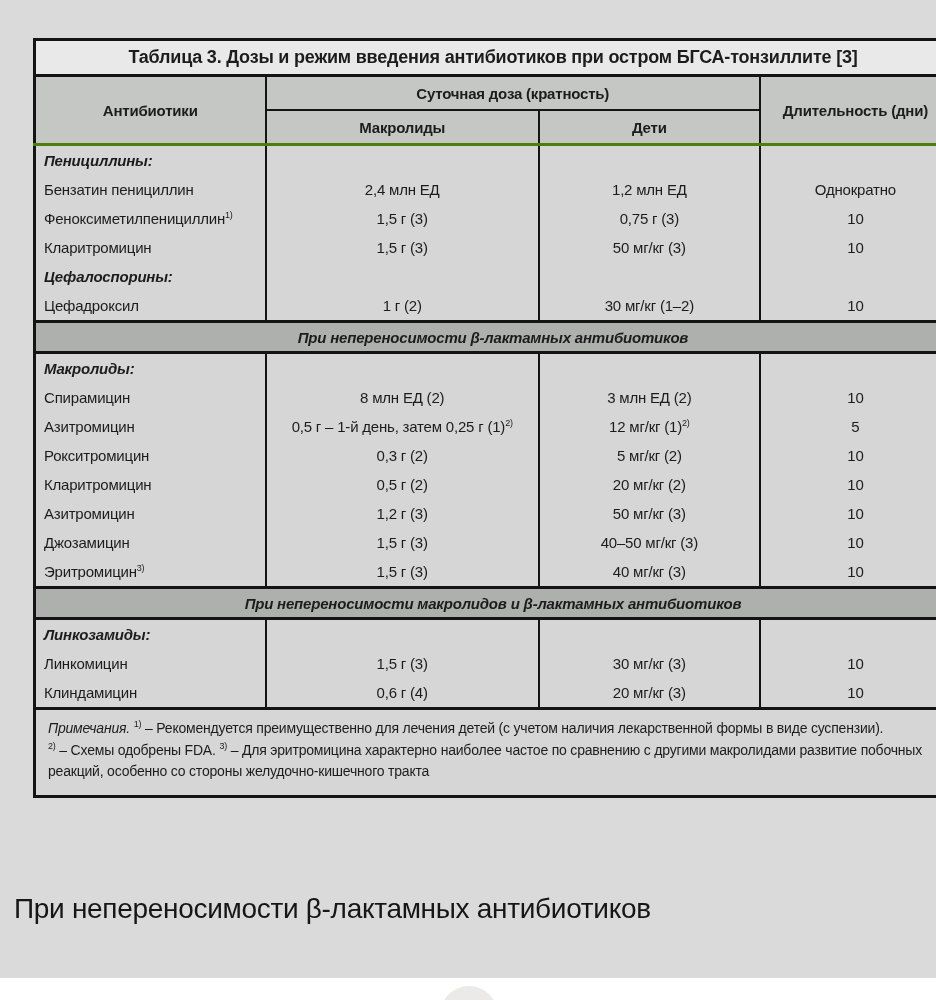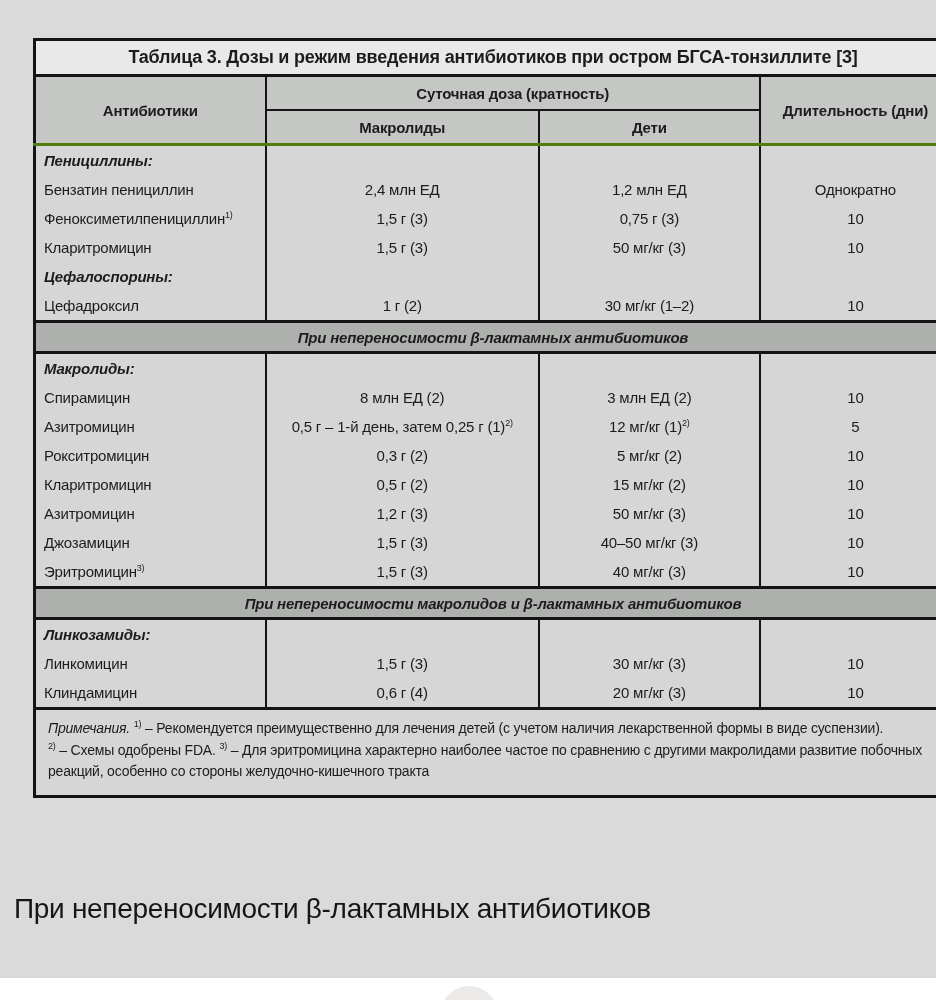--- a/index.html
+++ b/index.html
@@ -160,21 +160,21 @@
           </tr>
           <tr>
             <td class="cell name">Рокситромицин</td>
             <td class="cell">0,3 г (2)</td>
             <td class="cell">5 мг/кг (2)</td>
             <td class="cell">10</td>
           </tr>
           <tr>
             <td class="cell name">Кларитромицин</td>
             <td class="cell">0,5 г (2)</td>
-            <td class="cell">15 мг/кг (2)</td>
+            <td class="cell">20 мг/кг (2)</td>
             <td class="cell">10</td>
           </tr>
           <tr>
             <td class="cell name">Азитромицин</td>
             <td class="cell">1,2 г (3)</td>
             <td class="cell">50 мг/кг (3)</td>
             <td class="cell">10</td>
           </tr>
           <tr>
             <td class="cell name">Джозамицин</td>

